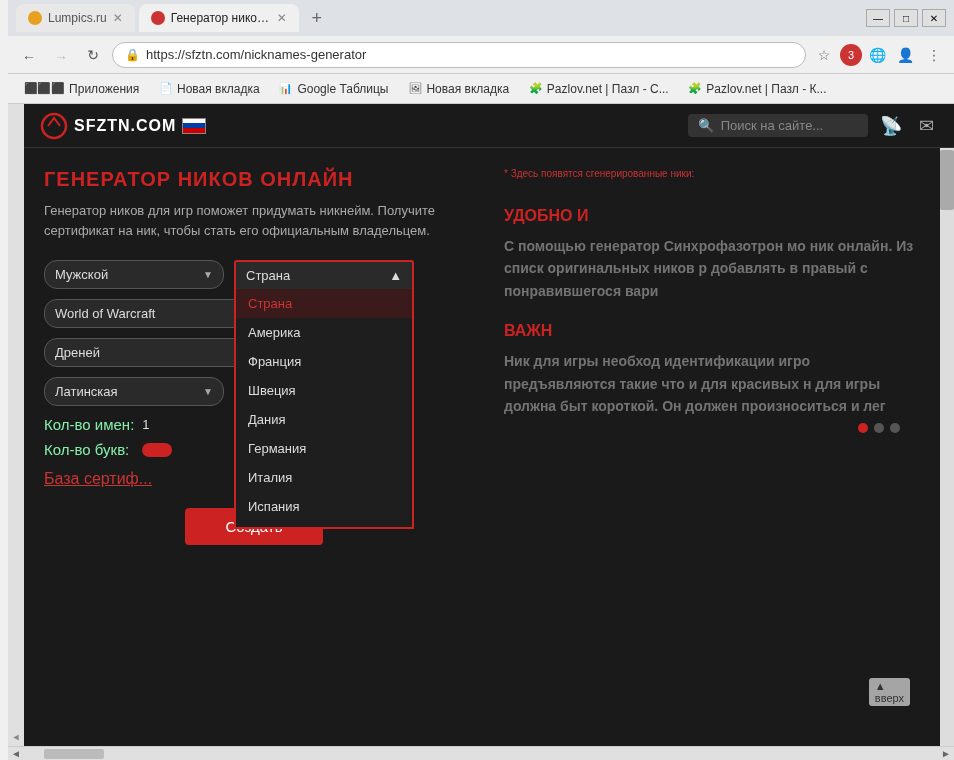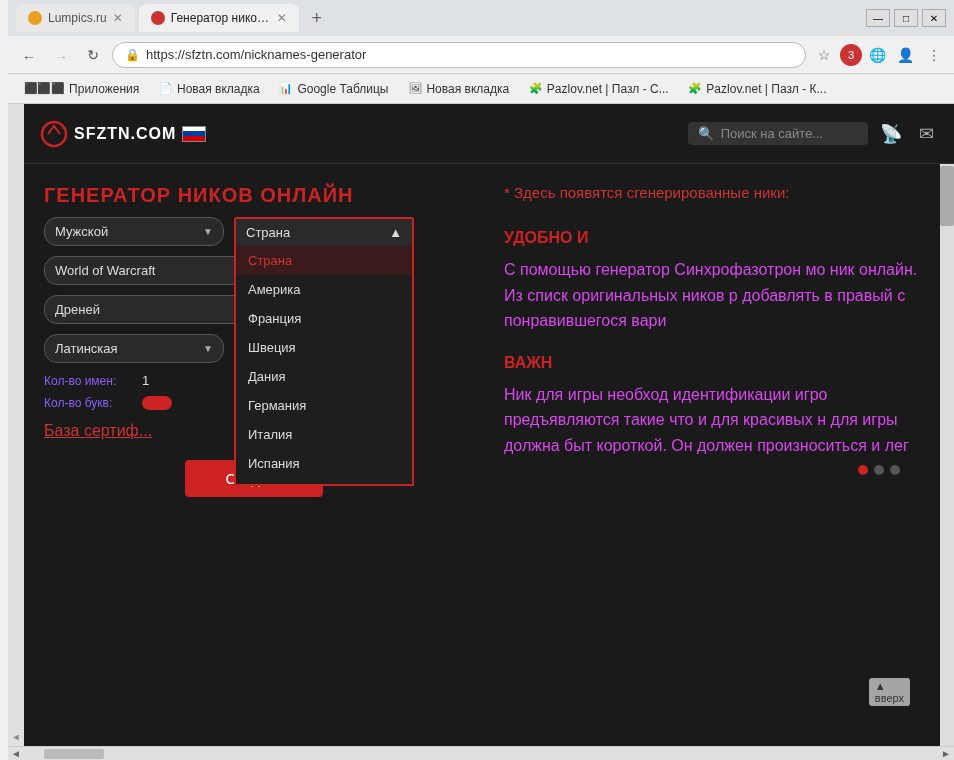--- a/index.html
+++ b/index.html
@@ -170,21 +170,21 @@
       display: flex;
       flex-direction: column;
       background: #1a1a1a;
       overflow: hidden;
       position: relative;
     }
 
     
     .site-header {
       background: #1a1a1a;
-      height: 60px;
+      height: 44px;
       display: flex;
       align-items: center;
       padding: 0 16px;
       border-bottom: 1px solid #333;
     }
     .site-logo {
       display: flex;
       align-items: center;
       gap: 6px;
     }
@@ -314,22 +314,22 @@
     }
     .dropdown-item.selected { background: #3a1a1a; color: #cc3333; }
 
     .label-row {
       display: flex;
       align-items: center;
       margin-bottom: 8px;
       gap: 8px;
     }
     .form-label {
-      color: #8b5cf6;
-      font-size: 12px;
+      color: #86efac;
+      font-size: 15px;
       min-width: 90px;
     }
     .form-value {
       color: #ddd;
       font-size: 13px;
     }
     .red-toggle {
       background: #cc2222;
       border-radius: 10px;
       width: 30px;
@@ -362,28 +362,29 @@
     
     .right-panel {
       flex: 1;
       padding: 20px;
       overflow: hidden;
       position: relative;
     }
 
     .generated-hint {
       color: #cc3333;
-      font-size: 15px;
+      font-size: 10px;
       margin-bottom: 28px;
     }
 
     .right-content-text {
-      color: #d946ef;
-      font-size: 16px;
+      color: #737373;
+      font-size: 14px;
       line-height: 1.6;
+      font-weight: bold;
     }
 
     .right-section-title {
       color: #cc2222;
       font-size: 16px;
       font-weight: bold;
       margin-bottom: 10px;
       margin-top: 20px;
     }
 
@@ -553,20 +554,21 @@
           </div>
           <span class="site-header-btn">📡</span>
           <span class="site-header-btn">✉</span>
         </div>
       </div>
 
       <div class="site-main">
 
         <div class="left-panel">
           <div class="generator-title">ГЕНЕРАТОР НИКОВ ОНЛАЙН</div>
+          <div class="generator-desc">Генератор ников для игр поможет придумать никнейм. Получите сертификат на ник, чтобы стать его официальным владельцем.</div>
 
           <div class="form-row">
             <div class="custom-select half">
               <span>Мужской</span>
               <span class="select-arrow">▼</span>
             </div>
 
             <div class="dropdown-open" style="position:relative;">
               <div class="dropdown-header">
                 <span>Страна</span>

